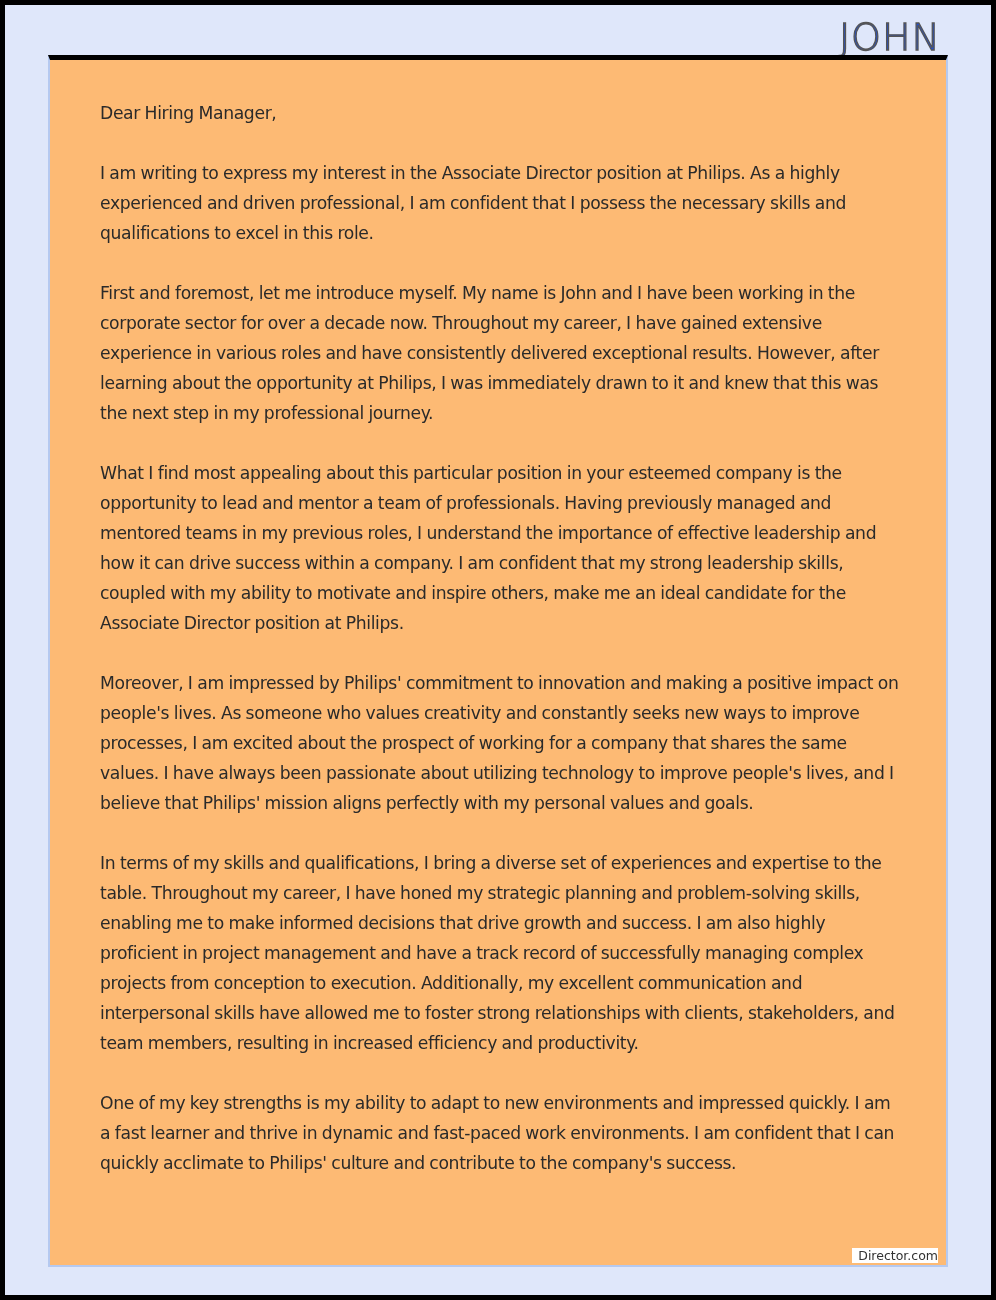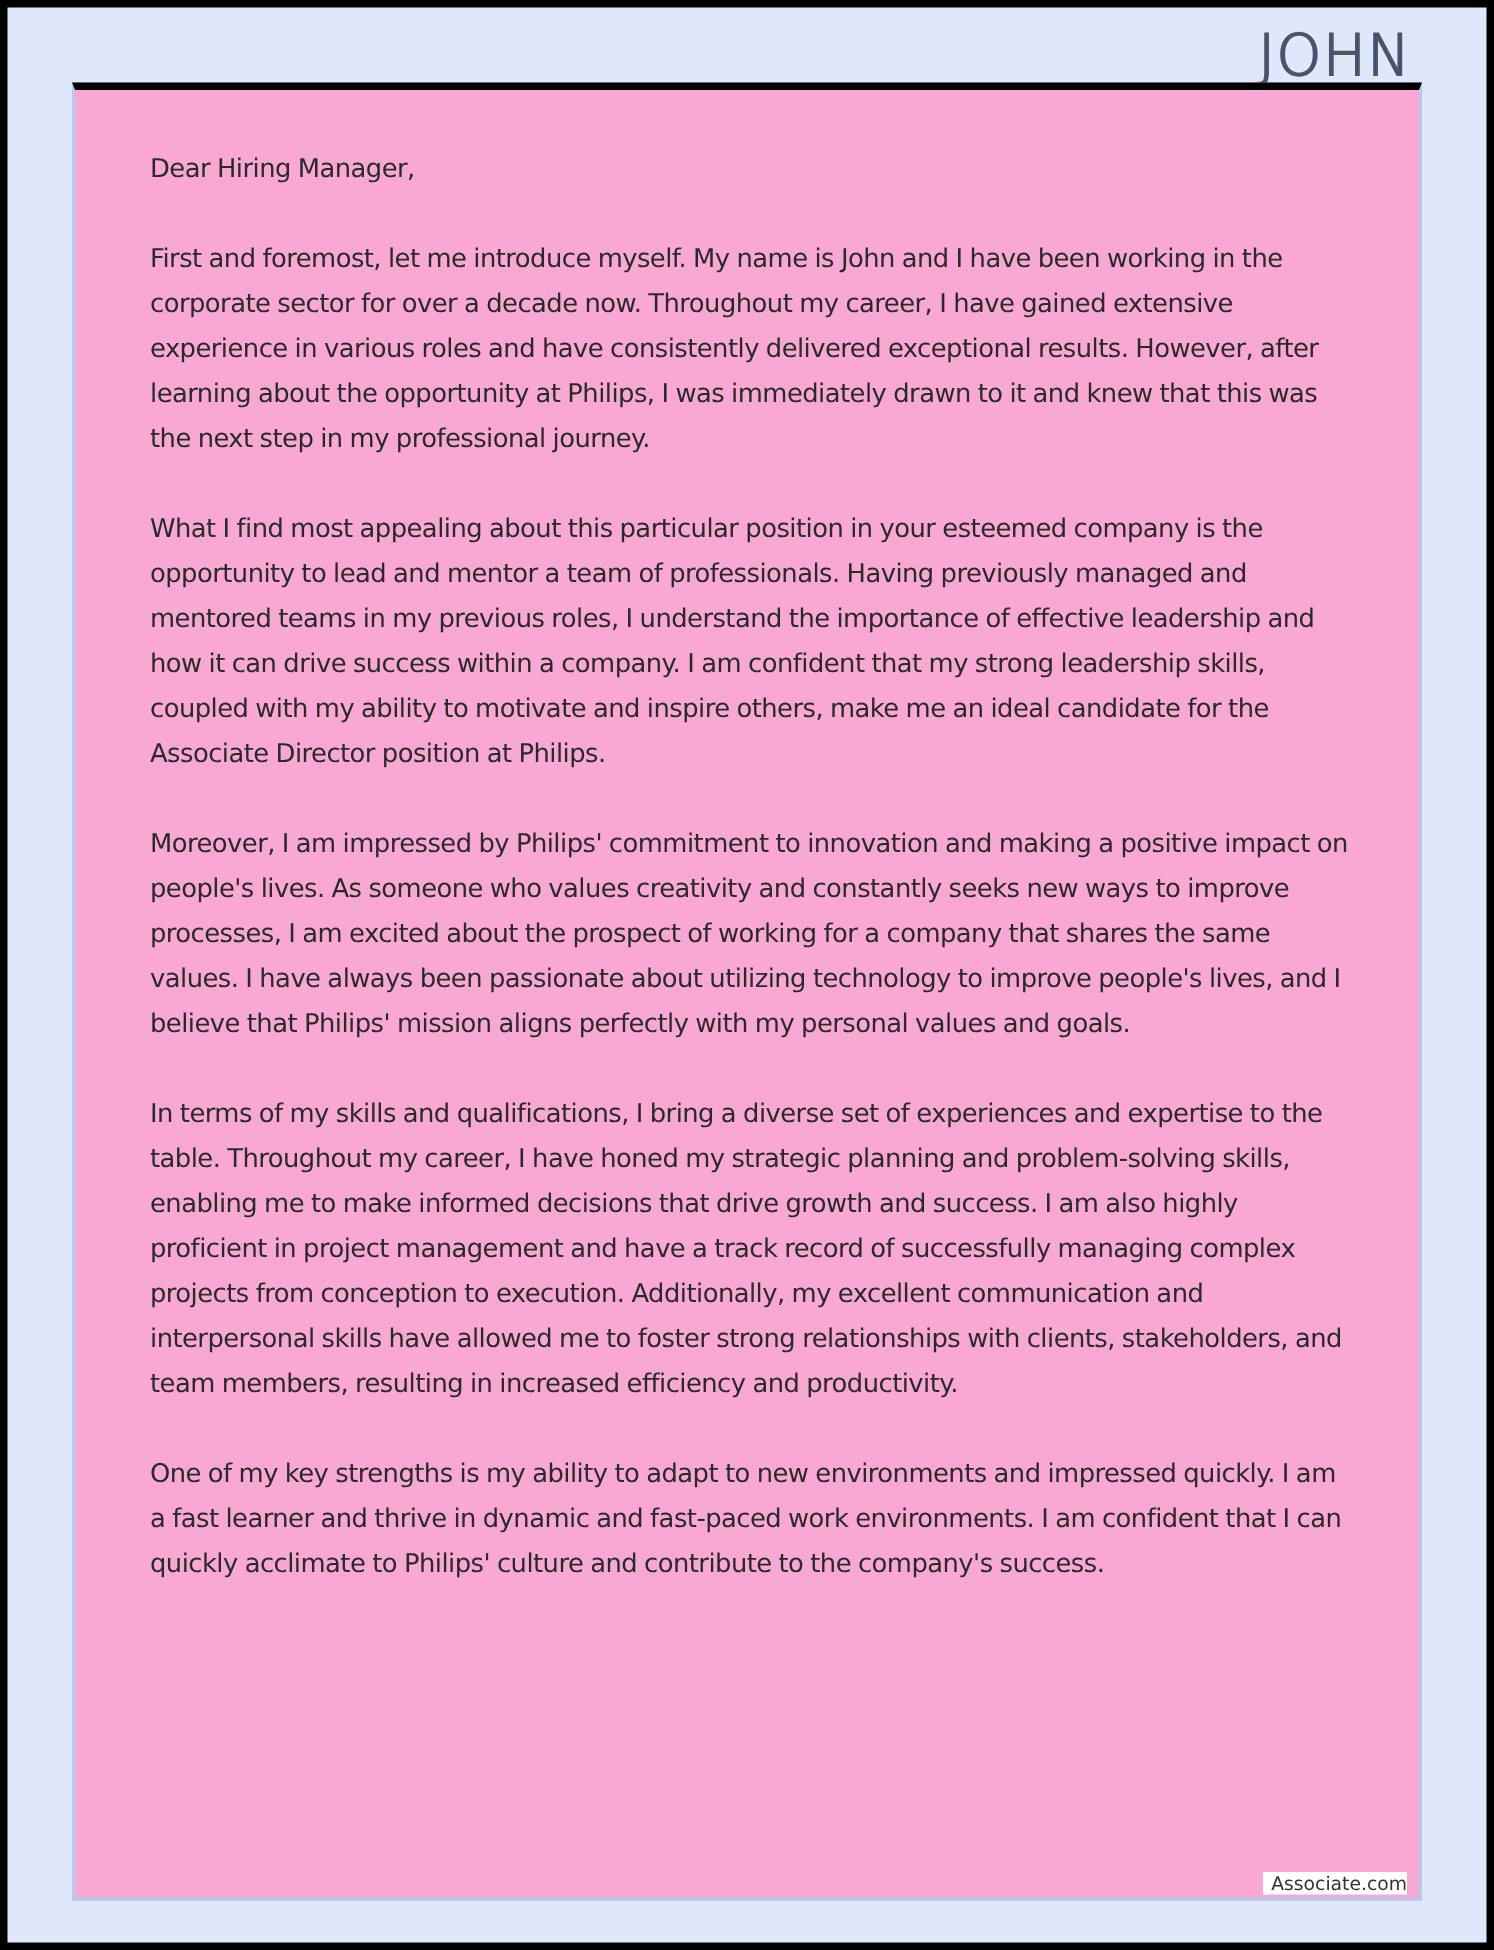--- a/index.html
+++ b/index.html
@@ -23,21 +23,21 @@
       font-weight: 300;
       letter-spacing: 1px;
       color: #1d4ed8;
       -webkit-text-stroke: 1.3px #555;
       line-height: 40px;
     }
     .page {
       position: absolute;
       left: 43px; top: 50px;
       width: 896px; height: 1205px;
-      background: #f9a8d4;
+      background: #fdba74;
       border-top: 5px solid #000;
       border-left: 2px solid #b5c9f0;
       border-right: 2px solid #b5c9f0;
       border-bottom: 2px solid #b5c9f0;
       overflow: hidden;
     }
     .letter {
       position: absolute;
       left: 50px; top: 38px;
       width: 805px;
@@ -61,21 +61,22 @@
   </style>
 </head>
 <body>
 
 <div class="frame">
   <div class="name-title">JOHN</div>
 
   <div class="page">
     <div class="letter">
       <p>Dear Hiring Manager,</p>
+      <p>I am writing to express my interest in the Associate Director position at Philips. As a highly experienced and driven professional, I am confident that I possess the necessary skills and qualifications to excel in this role.</p>
       <p>First and foremost, let me introduce myself. My name is John and I have been working in the corporate sector for over a decade now. Throughout my career, I have gained extensive experience in various roles and have consistently delivered exceptional results. However, after learning about the opportunity at Philips, I was immediately drawn to it and knew that this was the next step in my professional journey.</p>
       <p>What I find most appealing about this particular position in your esteemed company is the opportunity to lead and mentor a team of professionals. Having previously managed and mentored teams in my previous roles, I understand the importance of effective leadership and how it can drive success within a company. I am confident that my strong leadership skills, coupled with my ability to motivate and inspire others, make me an ideal candidate for the Associate Director position at Philips.</p>
       <p>Moreover, I am impressed by Philips' commitment to innovation and making a positive impact on people's lives. As someone who values creativity and constantly seeks new ways to improve processes, I am excited about the prospect of working for a company that shares the same values. I have always been passionate about utilizing technology to improve people's lives, and I believe that Philips' mission aligns perfectly with my personal values and goals.</p>
       <p>In terms of my skills and qualifications, I bring a diverse set of experiences and expertise to the table. Throughout my career, I have honed my strategic planning and problem-solving skills, enabling me to make informed decisions that drive growth and success. I am also highly proficient in project management and have a track record of successfully managing complex projects from conception to execution. Additionally, my excellent communication and interpersonal skills have allowed me to foster strong relationships with clients, stakeholders, and team members, resulting in increased efficiency and productivity.</p>
       <p>One of my key strengths is my ability to adapt to new environments and impressed quickly. I am a fast learner and thrive in dynamic and fast-paced work environments. I am confident that I can quickly acclimate to Philips' culture and contribute to the company's success.</p>
     </div>
-    <div class="footer-brand">Associate.com</div>
+    <div class="footer-brand">Director.com</div>
   </div>
 </div>
 
 </body></html>

